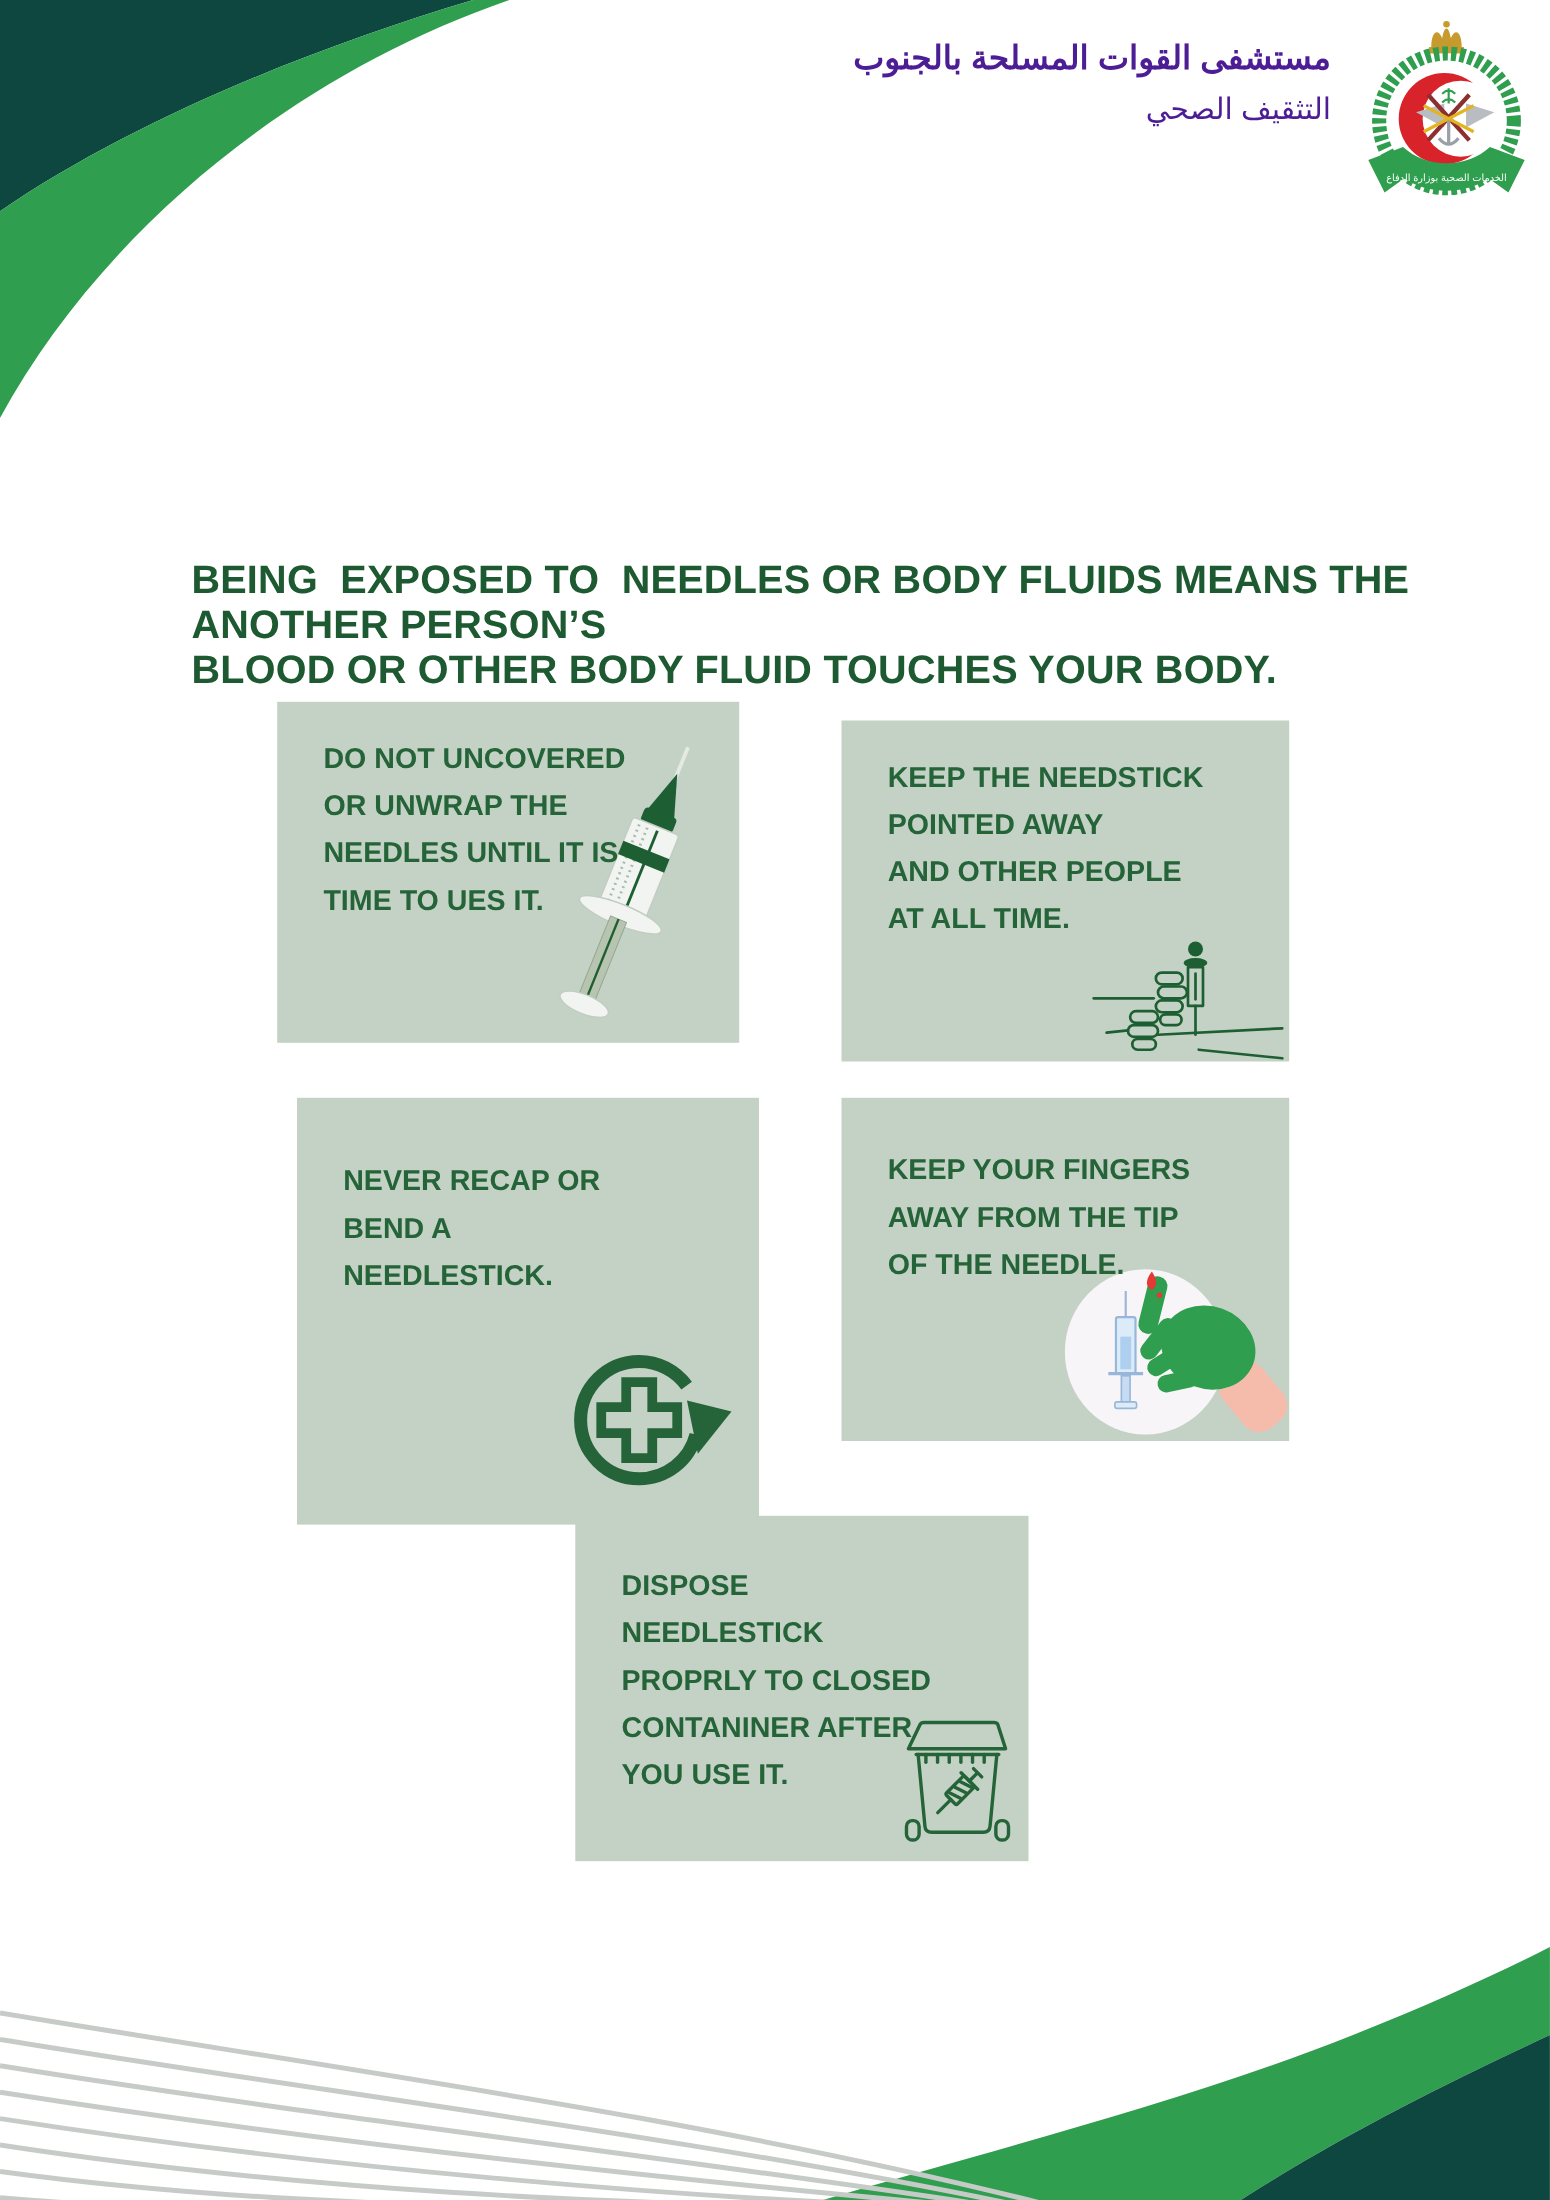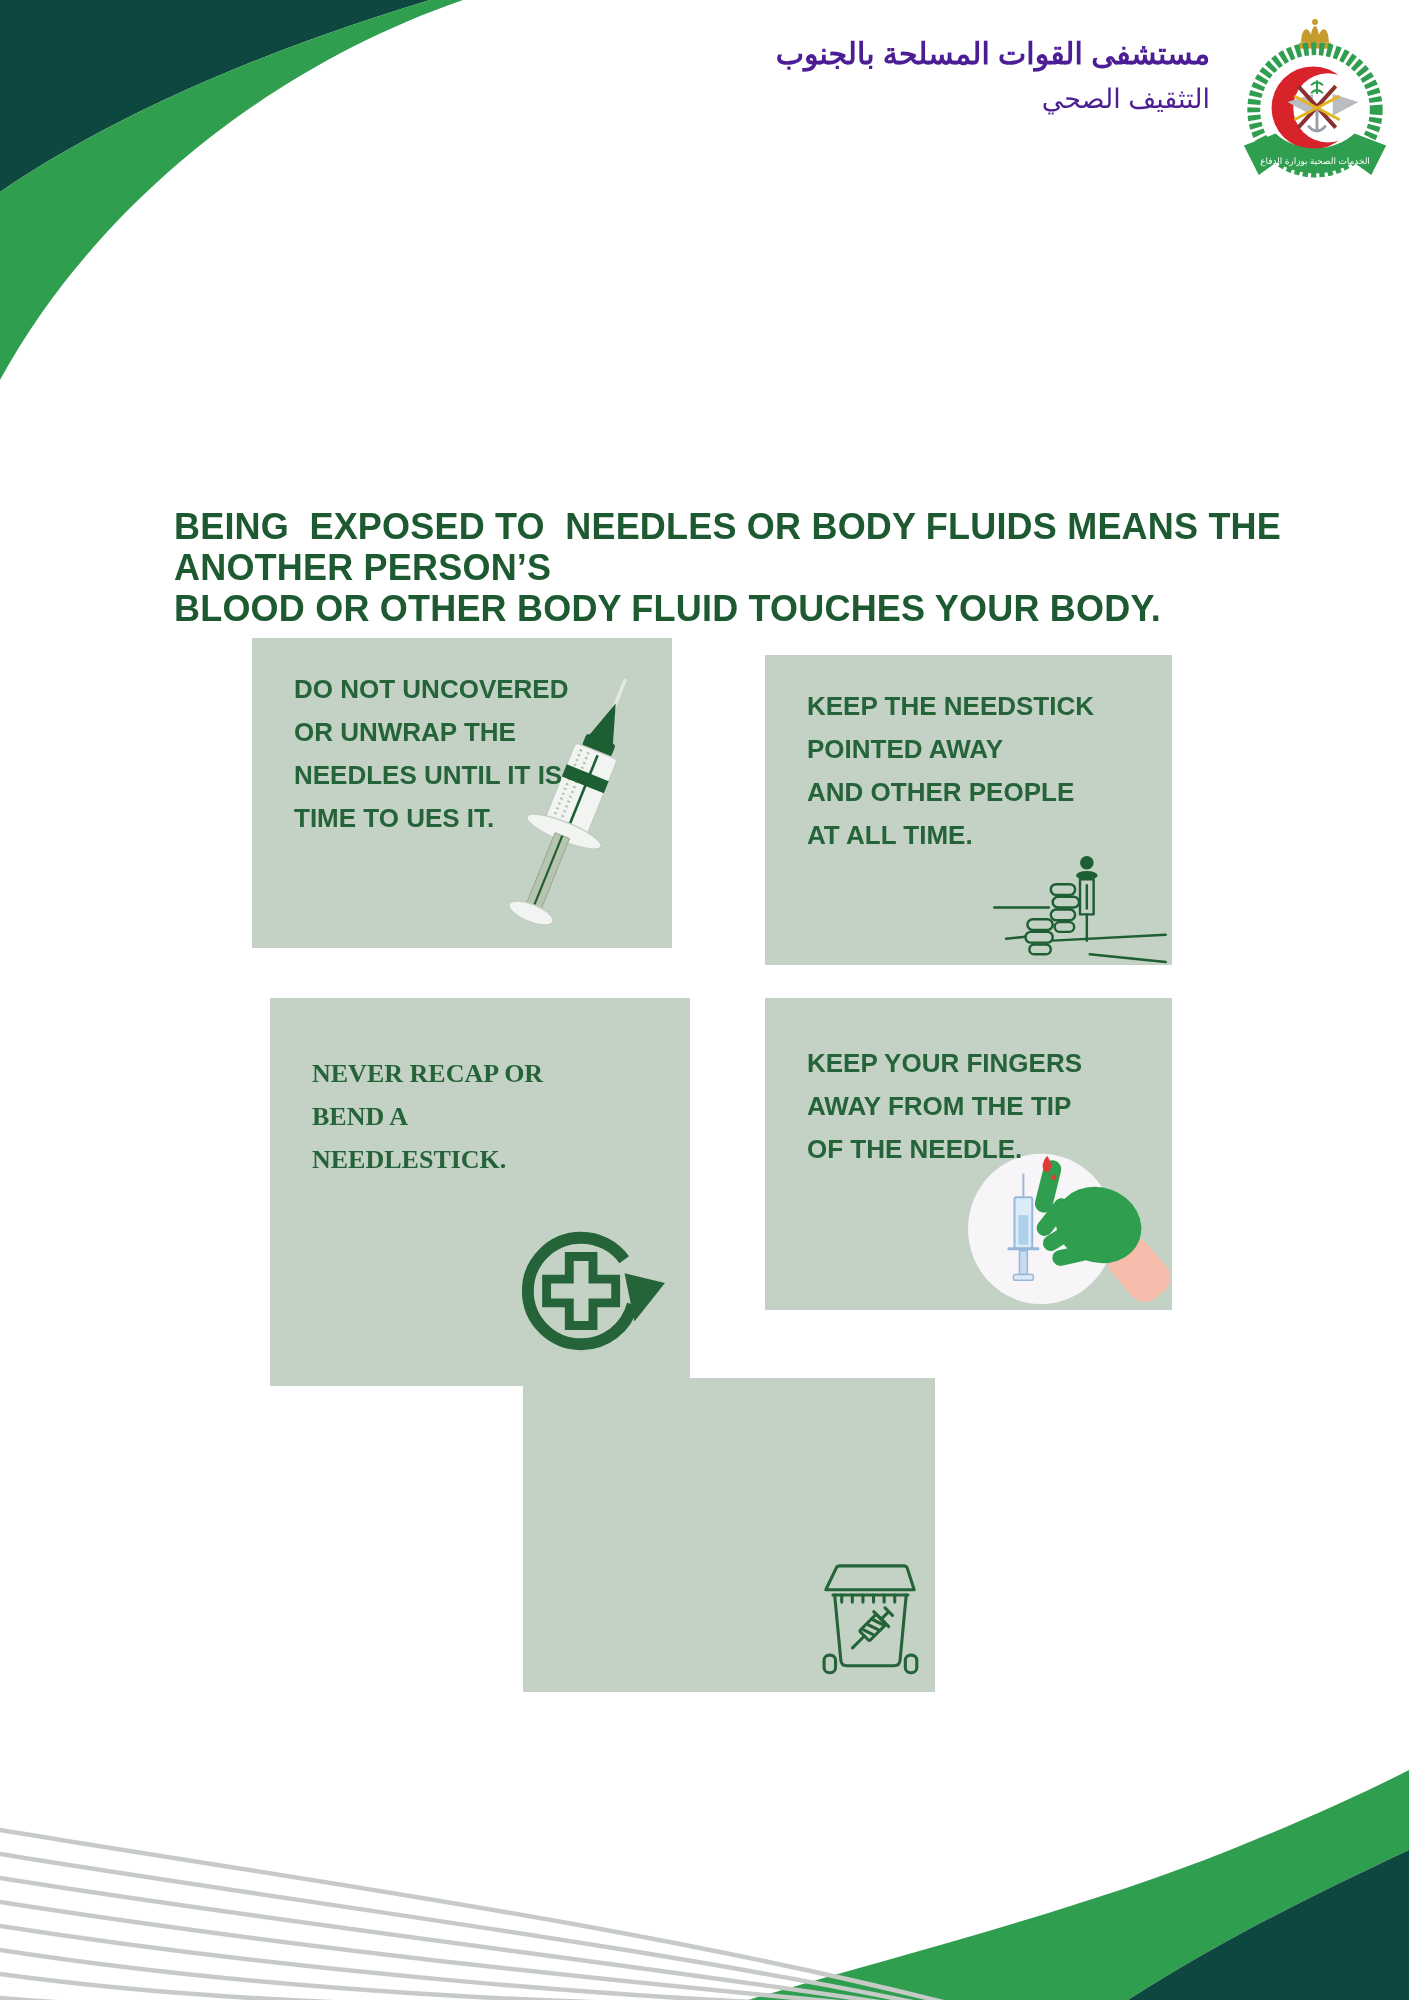--- a/index.html
+++ b/index.html
@@ -33,21 +33,21 @@
   .intro div{white-space:pre-wrap;}
   
   .card{
     position:absolute;background:#c3d2c4;z-index:2;overflow:hidden;
     color:#256339;font-size:26px;font-weight:700;line-height:43px;
   }
   .card .txt{position:absolute;left:42px;z-index:2;}
   .card .txt div{white-space:pre-wrap;}
   .c1{left:252px;top:638px;width:420px;height:310px;}
   .c2{left:765px;top:638px;width:407px;height:310px;margin-top:17px;}
-  .c3{left:270px;top:998px;width:420px;height:388px;font-family:Liberation Serif, serif;}
+  .c3{left:270px;top:998px;width:420px;height:388px;}
   .c4{left:765px;top:998px;width:407px;height:312px;}
   .c5{left:523px;top:1378px;width:412px;height:314px;}
   .c1 .txt,.c2 .txt{top:30px;}
   .c3 .txt{top:54px;}
   .c4 .txt{top:44px;}
   .c5 .txt{top:42px;}
   .card svg{position:absolute;z-index:1;}
   .ic-syringe{right:0px;top:28px;width:212px;height:278px;}
   .ic-hands{right:4px;bottom:0px;width:176px;height:112px;}
   .ic-recap{right:16px;bottom:20px;width:168px;height:148px;}
@@ -216,20 +216,27 @@
         <rect x="122" y="96" width="16" height="38" rx="8" transform="rotate(78 130 115)"></rect>
       </g>
       <g fill="#e53935">
         <path d="M106,14 q8,12 0,17 q-9,-5 0,-17"></path>
         <circle cx="113" cy="36" r="2.5"></circle>
       </g>
     </svg>
   </section>
 
   <section class="card c5">
+    <div class="txt">
+      <div>DISPOSE</div>
+      <div>NEEDLESTICK</div>
+      <div>PROPRLY TO CLOSED</div>
+      <div>CONTANINER AFTER</div>
+      <div>YOU USE IT.</div>
+    </div>
     <svg class="ic-bin" viewBox="0 0 120 140" fill="none" stroke="#256339" stroke-width="3.5" stroke-linecap="round" stroke-linejoin="round">
       <path d="M10,38 L22,13 Q23,11 26,11 L98,11 Q101,11 102,13 L110,38 Z"></path>
       <line x1="18" y1="44" x2="103" y2="44"></line>
       <line x1="28" y1="44" x2="28" y2="52"></line>
       <line x1="40" y1="44" x2="40" y2="52"></line>
       <line x1="52" y1="44" x2="52" y2="52"></line>
       <line x1="64" y1="44" x2="64" y2="52"></line>
       <line x1="76" y1="44" x2="76" y2="52"></line>
       <line x1="88" y1="44" x2="88" y2="52"></line>
       <path d="M20,44 L27,118 Q27.5,124 34,124 L87,124 Q93.5,124 94,118 L101,44"></path>

